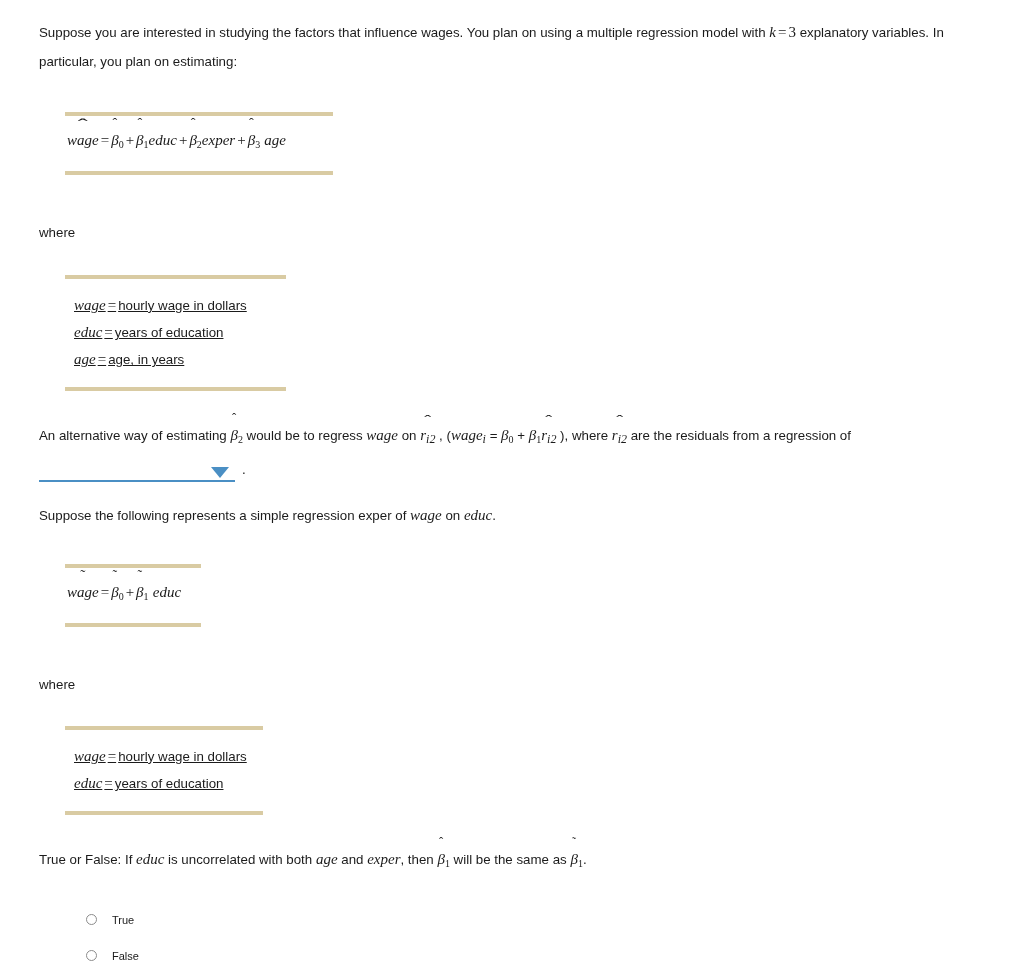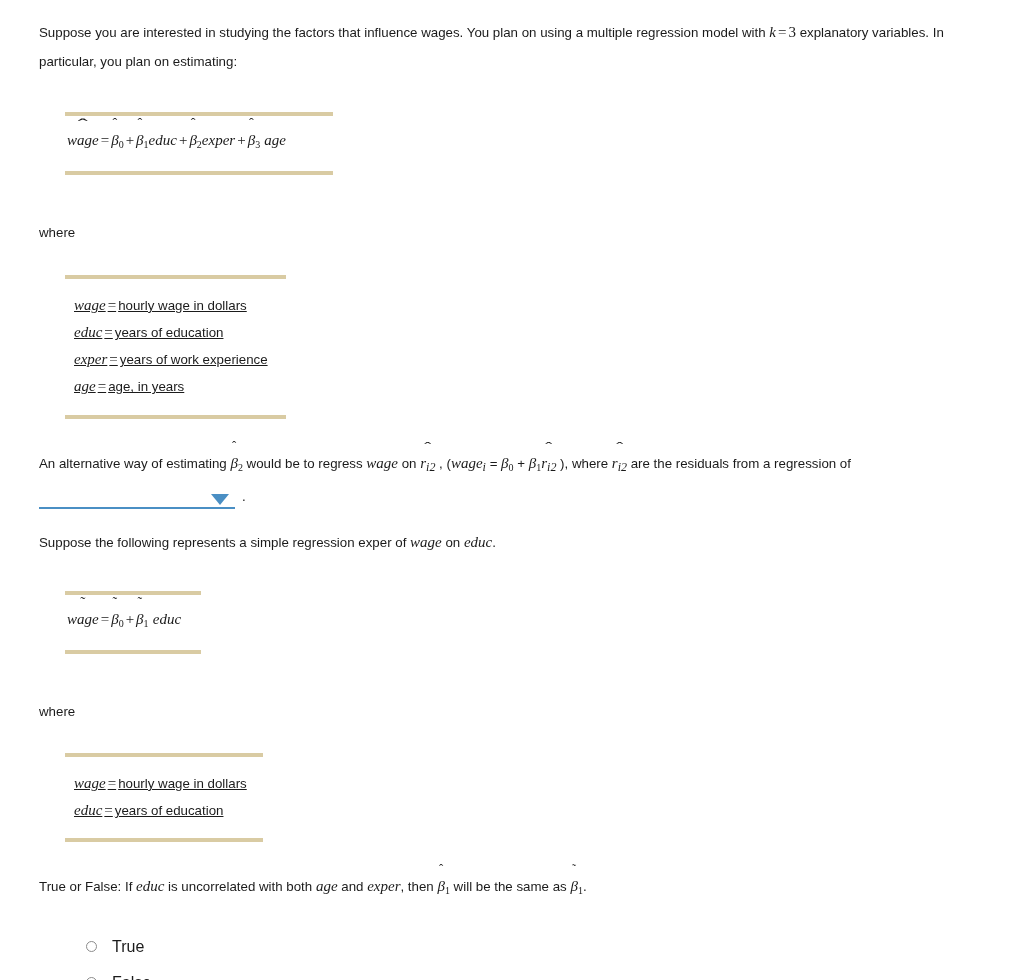--- a/index.html
+++ b/index.html
@@ -191,21 +191,21 @@
     width: 11px;
     height: 11px;
     border: 1px solid #8c8c8c;
     border-radius: 50%;
     background: #ffffff;
     box-sizing: border-box;
     flex: 0 0 auto;
   }
   .choice-label {
     margin-left: 15px;
-    font-size: 16px;
+    font-size: 11px;
     color: #1b1b1b;
   }
 
   .spacer-a { height: 30px; }
   .spacer-b { height: 18px; }
   .spacer-d { height: 30px; }
 </style>
 </head>
 <body>
 
@@ -215,21 +215,20 @@
 
   <div class="tanbox eqbox-1">
     <div class="eqline"><span class="acc widehat"><span class="acc-mark">ˆ</span><span class="mi">wage</span></span><span class="mop">=</span><span class="acc hat"><span class="acc-mark">ˆ</span><span class="mi">β</span></span><sub class="msub-n">0</sub><span class="mop">+</span><span class="acc hat"><span class="acc-mark">ˆ</span><span class="mi">β</span></span><sub class="msub-n">1</sub><span class="mi">educ</span><span class="mop">+</span><span class="acc hat"><span class="acc-mark">ˆ</span><span class="mi">β</span></span><sub class="msub-n">2</sub><span class="mi">exper</span><span class="mop">+</span><span class="acc hat"><span class="acc-mark">ˆ</span><span class="mi">β</span></span><sub class="msub-n">3</sub>&nbsp;<span class="mi">age</span></div>
   </div>
 
   <div class="where-label">where</div>
 
   <div class="tanbox defbox-1">
     <div class="defline"><span class="mi">wage</span><span class="mop">=</span><span>hourly wage in dollars</span></div>
     <div class="defline"><span class="mi">educ</span><span class="mop">=</span><span>years of education</span></div>
-    <div class="defline"><span class="mi">exper</span><span class="mop">=</span><span>years of work experience</span></div>
     <div class="defline"><span class="mi">age</span><span class="mop">=</span><span>age, in years</span></div>
   </div>
 
   <div class="spacer-a"></div>
 
   <p class="prose prose-block"><span>An alternative way of estimating </span><span class="acc hat"><span class="acc-mark">ˆ</span><span class="mi">β</span></span><sub class="msub-n">2</sub><span> would be to regress </span><span class="mi">wage</span><span> on </span><span class="acc widehat2"><span class="acc-mark">ˆ</span><span class="mi">r</span><sub class="msub">i2</sub></span><span> , (</span><span class="mi">wage</span><sub class="msub">i</sub><span> = </span><span class="mi">β</span><sub class="msub-n">0</sub><span> + </span><span class="mi">β</span><sub class="msub-n">1</sub><span class="acc widehat2"><span class="acc-mark">ˆ</span><span class="mi">r</span><sub class="msub">i2</sub></span><span> ), where </span><span class="acc widehat2"><span class="acc-mark">ˆ</span><span class="mi">r</span><sub class="msub">i2</sub></span><span> are the residuals from a regression of</span></p>
 
   <div class="dropdown-row"><span class="dropdown" title="">
         <span class="dropdown-arrow"></span>
       </span><span class="dd-period">.</span></div>

